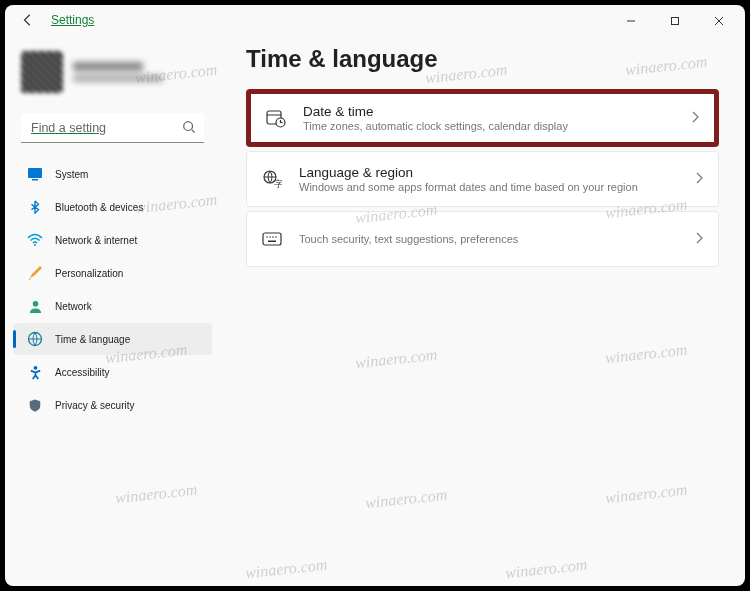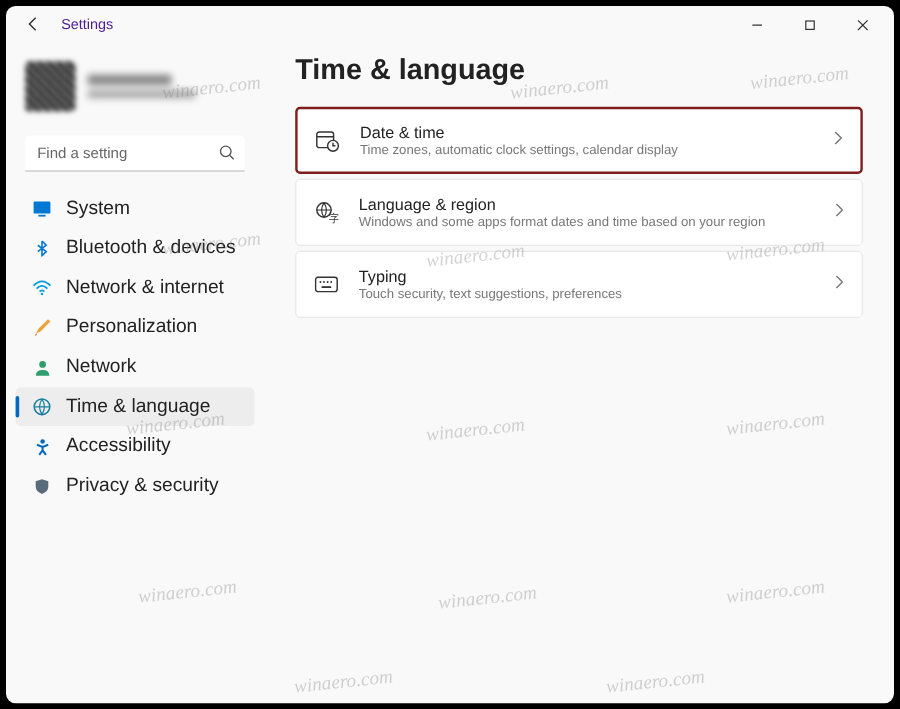--- a/index.html
+++ b/index.html
@@ -3,41 +3,41 @@
 <meta charset="utf-8">
 <style>
   * { box-sizing: border-box; margin: 0; padding: 0; font-family: "Segoe UI", -apple-system, sans-serif; }
   body { background: #000; width: 750px; height: 591px; overflow: hidden; }
   .window { position: absolute; top: 5px; left: 5px; right: 5px; bottom: 5px; background: #f9f9f9; border-radius: 8px; overflow: hidden; display: flex; flex-direction: column; }
   .titlebar { height: 32px; display: flex; align-items: center; justify-content: flex-end; padding-right: 4px; }
   .tb-btn { width: 44px; height: 28px; display: flex; align-items: center; justify-content: center; color: #333; font-size: 10px; }
   .tb-btn svg { width: 10px; height: 10px; }
   .header-row { position: absolute; top: 6px; left: 14px; display: flex; align-items: center; gap: 14px; }
   .back-btn { width: 18px; height: 18px; display: flex; align-items: center; justify-content: center; }
-  .app-title { font-size: 12px; color: #4c1d95; }
+  .app-title { font-size: 12px; color: #15803d; text-decoration: underline; }
   .body { flex: 1; display: flex; overflow: hidden; }
   .sidebar { width: 215px; padding: 8px 4px 8px 4px; display: flex; flex-direction: column; }
   .profile { display: flex; align-items: center; gap: 10px; padding: 6px 12px 12px 12px; }
   .avatar { width: 42px; height: 42px; background: #555; border-radius: 4px; filter: blur(2px) contrast(1.2); background-image: linear-gradient(45deg,#222 25%,#888 25%,#888 50%,#222 50%,#222 75%,#888 75%); background-size: 8px 8px; }
   .profile-text { filter: blur(3px); color: #777; font-size: 11px; line-height: 1.2; }
   .profile-text .ln1 { width: 70px; height: 9px; background: #888; margin-bottom: 4px; border-radius: 2px;}
   .profile-text .ln2 { width: 90px; height: 7px; background: #aaa; border-radius: 2px;}
   .search-wrap { margin: 8px 12px 14px 12px; position: relative; }
-  .search { width: 100%; height: 30px; border: none; border-bottom: 1px solid #888; background: #fff; border-radius: 4px 4px 0 0; padding: 0 30px 0 10px; font-size: 12.5px; color: #15803d; }
+  .search { width: 100%; height: 30px; border: none; border-bottom: 1px solid #888; background: #fff; border-radius: 4px 4px 0 0; padding: 0 30px 0 10px; font-size: 12.5px; color: #15803d; text-decoration: underline; }
   .search::placeholder { color: #666; }
   .search-icon { position: absolute; right: 8px; top: 7px; color: #555; }
   .nav { list-style: none; }
-  .nav-item { display: flex; align-items: center; gap: 12px; height: 32px; padding: 0 12px 0 14px; font-size: 16px; color: #222; border-radius: 4px; margin: 1px 4px; position: relative; }
+  .nav-item { display: flex; align-items: center; gap: 12px; height: 32px; padding: 0 12px 0 14px; font-size: 10px; color: #222; border-radius: 4px; margin: 1px 4px; position: relative; }
   .nav-item.active { background: #ededed; }
   .nav-item.active::before { content: ""; position: absolute; left: 0; top: 7px; bottom: 7px; width: 3px; background: #0067c0; border-radius: 3px; }
   .nav-icon { width: 16px; height: 16px; display: flex; align-items: center; justify-content: center; flex-shrink: 0; }
   .main { flex: 1; padding: 8px 26px 0 26px; overflow: hidden; }
   .page-title { font-size: 24px; font-weight: 600; color: #222; margin-bottom: 16px; }
   .card { background: #fff; border: 1px solid #e8e8e8; border-radius: 4px; display: flex; align-items: center; padding: 10px 14px; margin-bottom: 4px; min-height: 56px; }
-  .card.highlight { border: 2px solid #7f1d1d; }
+  .card.highlight { border: 5px solid #7f1d1d; }
   .card-icon { width: 22px; height: 22px; margin-right: 16px; display: flex; align-items: center; justify-content: center; color: #333; flex-shrink: 0; }
   .card-text { flex: 1; }
   .card-title { font-size: 13.5px; color: #222; margin-bottom: 1px; }
   .card-sub { font-size: 11px; color: #777; }
   .chevron { color: #777; }
   
   .wm { position: absolute; color: rgba(130,130,130,0.35); font-size: 16px; font-style: italic; font-family: Georgia, serif; transform: rotate(-6deg); pointer-events: none; user-select: none; }
 </style>
 </head>
 <body>
@@ -206,21 +206,20 @@
           <svg width="20" height="16" viewBox="0 0 20 14">
               <rect x="1" y="1" width="18" height="12" rx="2" stroke="#333" stroke-width="1.2" fill="none"></rect>
               <circle cx="5" cy="5" r="0.8" fill="#333"></circle>
               <circle cx="8" cy="5" r="0.8" fill="#333"></circle>
               <circle cx="11" cy="5" r="0.8" fill="#333"></circle>
               <circle cx="14" cy="5" r="0.8" fill="#333"></circle>
               <rect x="6" y="8.5" width="8" height="1.5" fill="#333"></rect>
             </svg>
         </span>
         <div class="card-text">
-          <div class="card-title">Typing</div>
           <div class="card-sub">Touch security, text suggestions, preferences</div>
         </div>
         <span class="chevron"><svg width="10" height="12" viewBox="0 0 8 12">
               <path d="M2 1 L7 6 L2 11" stroke="#777" stroke-width="1.2" fill="none"></path>
             </svg></span>
       </div>
 
     </div>
   </div>
 

